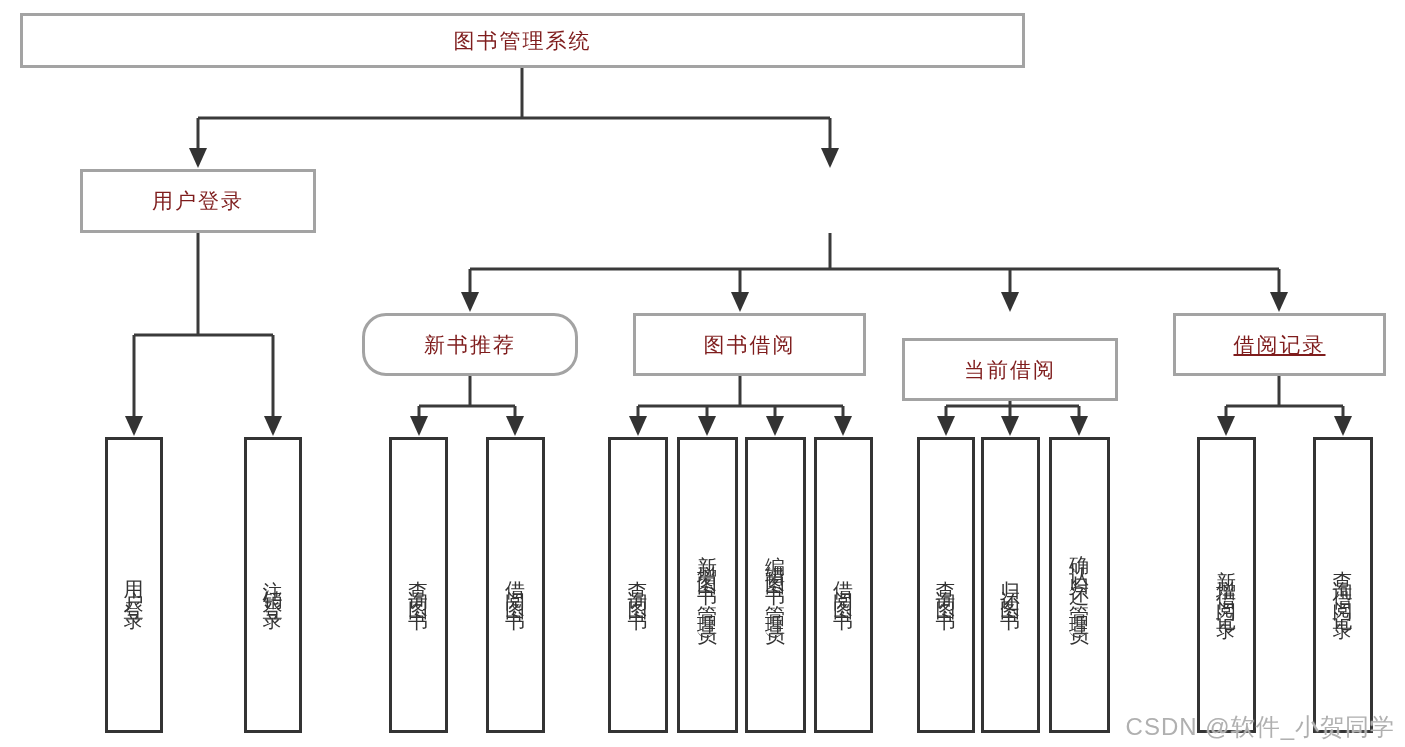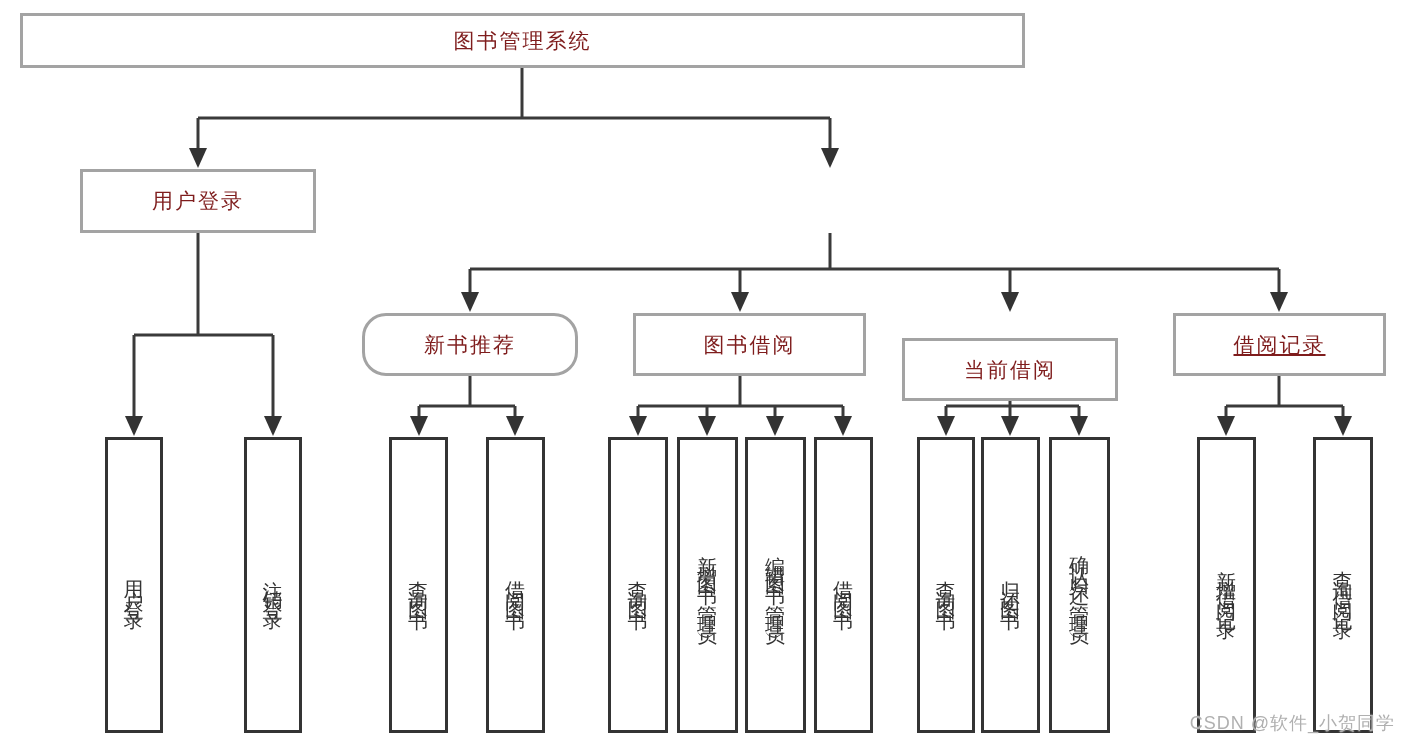--- a/index.html
+++ b/index.html
@@ -20,21 +20,21 @@
     top:437px; height:296px;
     border:3px solid #343434; background:#fff;
     display:flex; align-items:center; justify-content:center;
   }
   .vbox span {
     writing-mode:vertical-rl; text-orientation:mixed;
     font-size:20px; letter-spacing:10px; color:#333; line-height:1;
   }
   .watermark {
     position:absolute; z-index:4; right:10px; top:711px;
-    font-size:18px; letter-spacing:1px; color:#b0b0b0;
+    font-size:24px; letter-spacing:1px; color:#b0b0b0;
     text-shadow:0 0 2px #fff;
   }
 </style>
 </head>
 <body>
 
 <div class="canvas">
 
   <svg class="wires" width="1405" height="747" viewBox="0 0 1405 747">
     <g stroke="#3a3a3a" stroke-width="3" fill="none">

